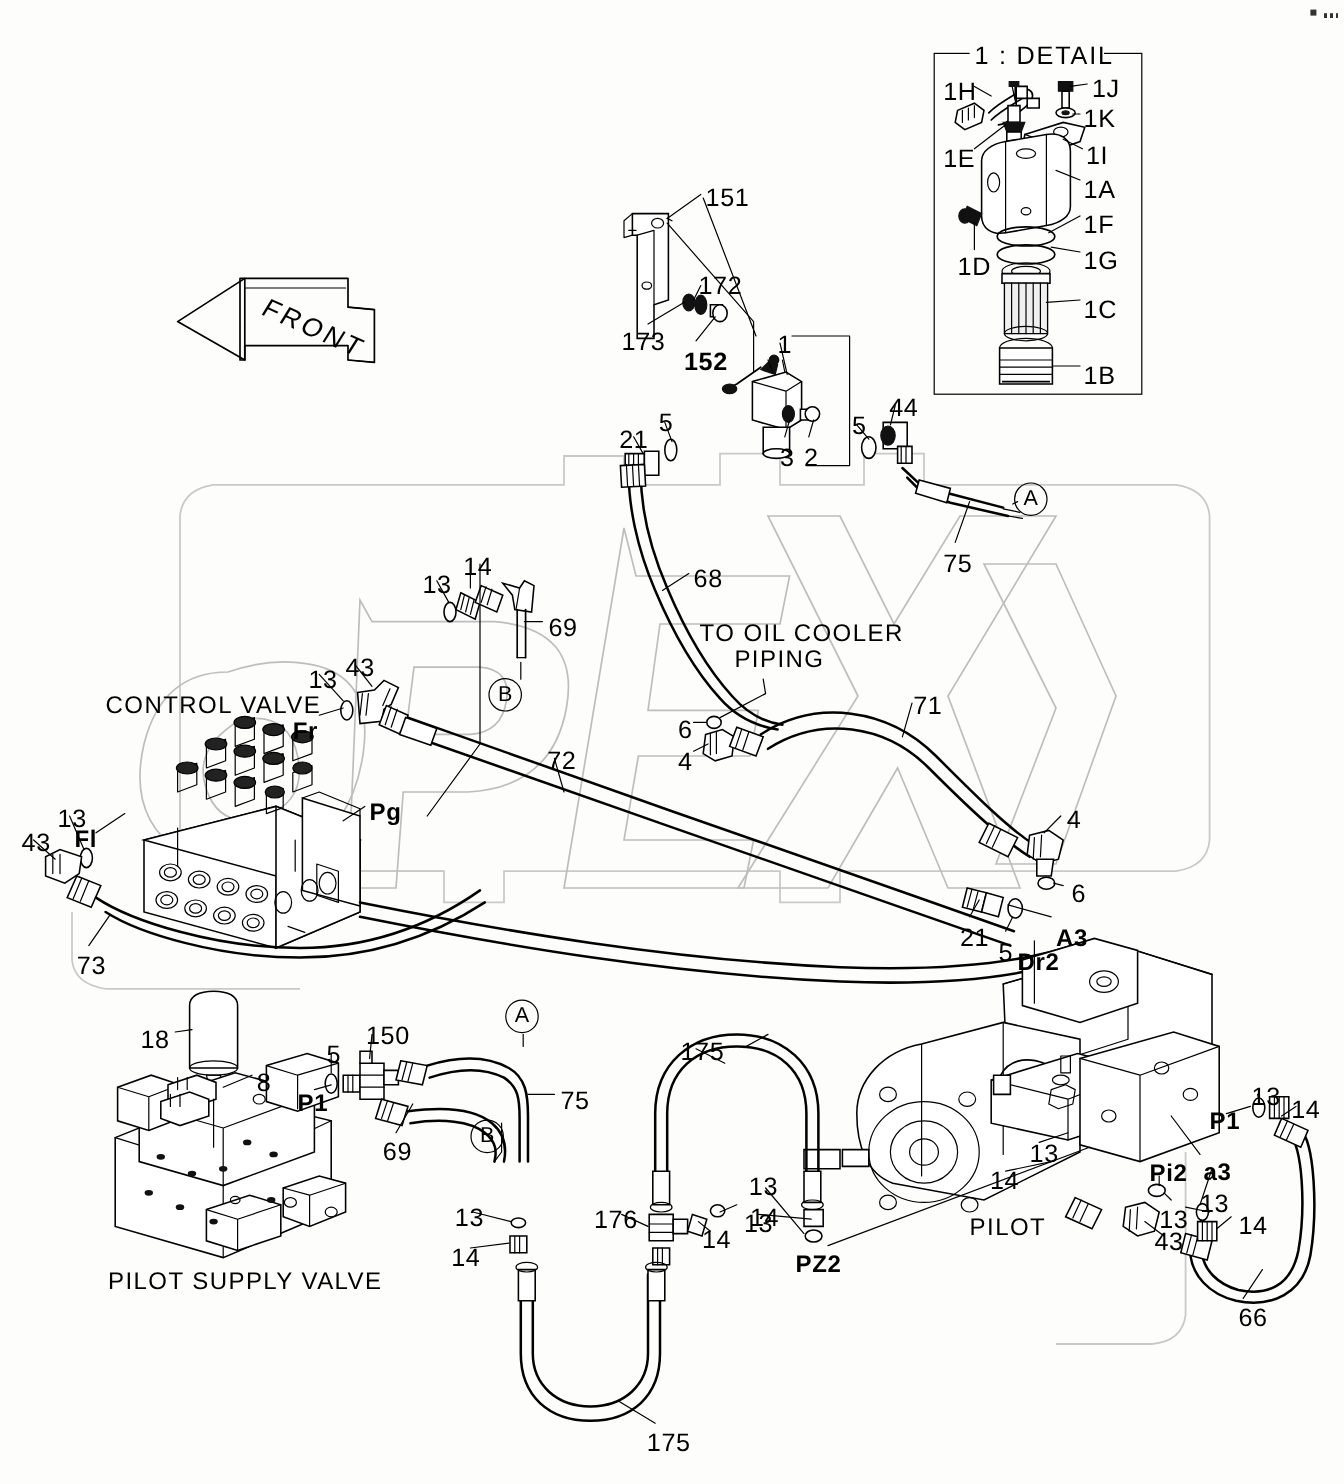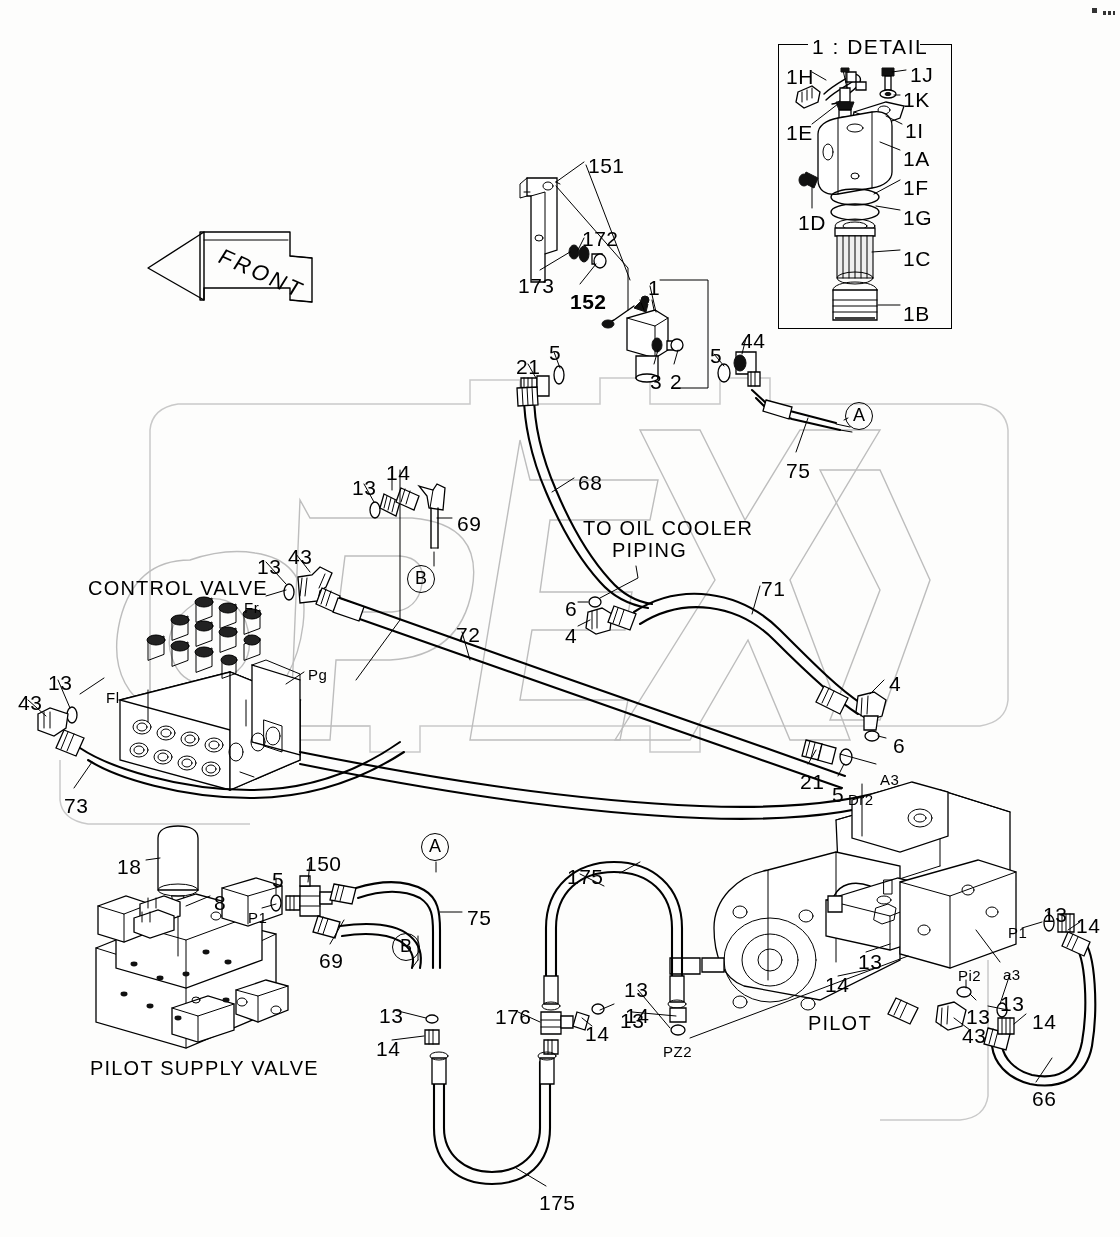--- a/index.html
+++ b/index.html
@@ -14,21 +14,21 @@
   
   .lbl{
     position:absolute;
     font-family:"Liberation Sans", sans-serif;
     color:#000;
     white-space:nowrap;
     line-height:1;
     letter-spacing:0.5px;
   }
   .lbl.n{font-size:21px;}
-  .lbl.port{font-size:15px;}
+  .lbl.port{font-size:20px;font-weight:bold;}
   .lbl.detail-t{font-size:21px;letter-spacing:1.5px;}
   .lbl.title{font-size:20px;letter-spacing:1.2px;}
   
   svg.layer{position:absolute;left:0;top:0;width:1120px;height:1237px;overflow:visible;}
   .ln{fill:none;stroke:#000;stroke-width:1.4;stroke-linecap:round;stroke-linejoin:round;}
   .ln-t{fill:none;stroke:#000;stroke-width:1;stroke-linecap:round;stroke-linejoin:round;}
   .ln-h{fill:none;stroke:#000;stroke-width:2.1;stroke-linecap:round;stroke-linejoin:round;}
   .fillw{fill:#ffffff;stroke:#000;stroke-width:1.3;}
   .fillk{fill:#111;stroke:#111;stroke-width:1;}
   .fill-lg{fill:#efefef;stroke:#000;stroke-width:1.1;}
@@ -769,21 +769,21 @@
       <div class="lbl n" style="left: 1076px; top: 915px;">14</div>
       <div class="lbl n" style="left: 1000px; top: 993px;">13</div>
       <div class="lbl n" style="left: 1032px; top: 1011px;">14</div>
       <div class="lbl n" style="left: 962px; top: 1025px;">43</div>
       <div class="lbl n" style="left: 966px; top: 1006px;">13</div>
       <div class="lbl n" style="left: 1032px; top: 1088px;">66</div>
       <div class="lbl n" style="left: 858px; top: 951px;">13</div>
       <div class="lbl n" style="left: 825px; top: 974px;">14</div>
       <div class="lbl port" style="left: 244px; top: 600px;">Fr</div>
       <div class="lbl port" style="left: 308px; top: 667px;">Pg</div>
-      <div class="lbl port" style="left: 62px; top: 690px; margin-left: 44px;">Fl</div>
+      <div class="lbl port" style="left: 62px; top: 690px;">Fl</div>
       <div class="lbl port" style="left: 248px; top: 910px;">P1</div>
       <div class="lbl port" style="left: 663px; top: 1044px;">PZ2</div>
       <div class="lbl port" style="left: 880px; top: 772px;">A3</div>
       <div class="lbl port" style="left: 848px; top: 792px;">Dr2</div>
       <div class="lbl port" style="left: 1008px; top: 925px;">P1</div>
       <div class="lbl port" style="left: 958px; top: 968px;">Pi2</div>
       <div class="lbl port" style="left: 1003px; top: 967px;">a3</div>
       <div class="lbl n" style="left: 786px; top: 66px;">1H</div>
       <div class="lbl n" style="left: 910px; top: 64px;">1J</div>
       <div class="lbl n" style="left: 903px; top: 89px;">1K</div>

